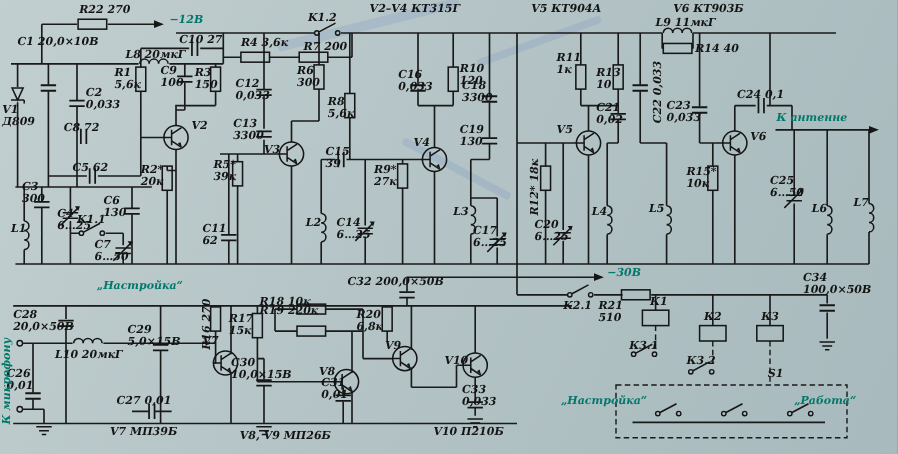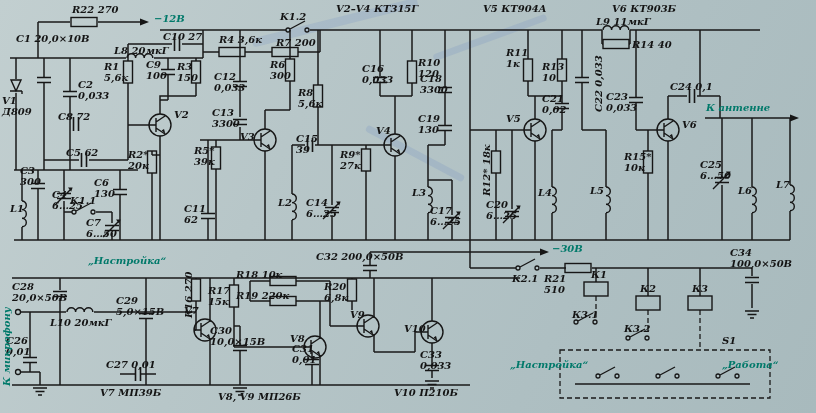--- a/index.html
+++ b/index.html
@@ -381,39 +381,39 @@
   <span class="lbl" style="left:640px;top:284px">К2</span>
   <span class="lbl" style="left:692px;top:284px">К3</span>
   <span class="lbl" style="left:730px;top:248px">C34
 100,0×50В</span>
   <span class="lbl" style="left:12px;top:282px">C28
 20,0×50В</span>
   <span class="lbl vert" style="left:184px;top:318px">R16 270</span>
   <span class="lbl" style="left:208px;top:286px">R17
 15к</span>
   <span class="lbl" style="left:236px;top:270px">R18 10к</span>
-  <span class="lbl" style="left:236px;top:291px">R19 220к</span>
+  <span class="lbl" style="left:236px;top:278px">R19 220к</span>
   <span class="lbl" style="left:324px;top:282px">R20
 6,8к</span>
   <span class="lbl" style="left:184px;top:306px">V7</span>
   <span class="lbl" style="left:350px;top:310px">V9</span>
   <span class="lbl" style="left:404px;top:324px">V10</span>
   <span class="lbl" style="left:116px;top:296px">C29
 5,0×15В</span>
   <span class="lbl" style="left:50px;top:318px">L10 20мкГ</span>
   <span class="lbl" style="left:210px;top:326px">C30
 10,0×15В</span>
   <span class="lbl" style="left:290px;top:334px">V8</span>
   <span class="lbl" style="left:292px;top:344px">C31
 0,01</span>
   <span class="lbl" style="left:420px;top:350px">C33
 0,033</span>
   <span class="lbl" style="left:572px;top:310px">К3.1</span>
   <span class="lbl" style="left:624px;top:324px">К3.2</span>
-  <span class="lbl" style="left:722px;top:336px">S1</span>
+  <span class="lbl" style="left:698px;top:336px">S1</span>
   <span class="lbl accent" style="left:510px;top:360px">„Настройка“</span>
   <span class="lbl accent" style="left:722px;top:360px">„Работа“</span>
   <span class="lbl" style="left:6px;top:336px">C26
 0,01</span>
   <span class="lbl" style="left:106px;top:360px">C27 0,01</span>
   <span class="lbl" style="left:100px;top:388px">V7 МП39Б</span>
   <span class="lbl" style="left:218px;top:392px">V8, V9 МП26Б</span>
   <span class="lbl" style="left:394px;top:388px">V10 П210Б</span>
   <span class="lbl vert accent" style="left:2px;top:386px">К микрофону</span>
 

